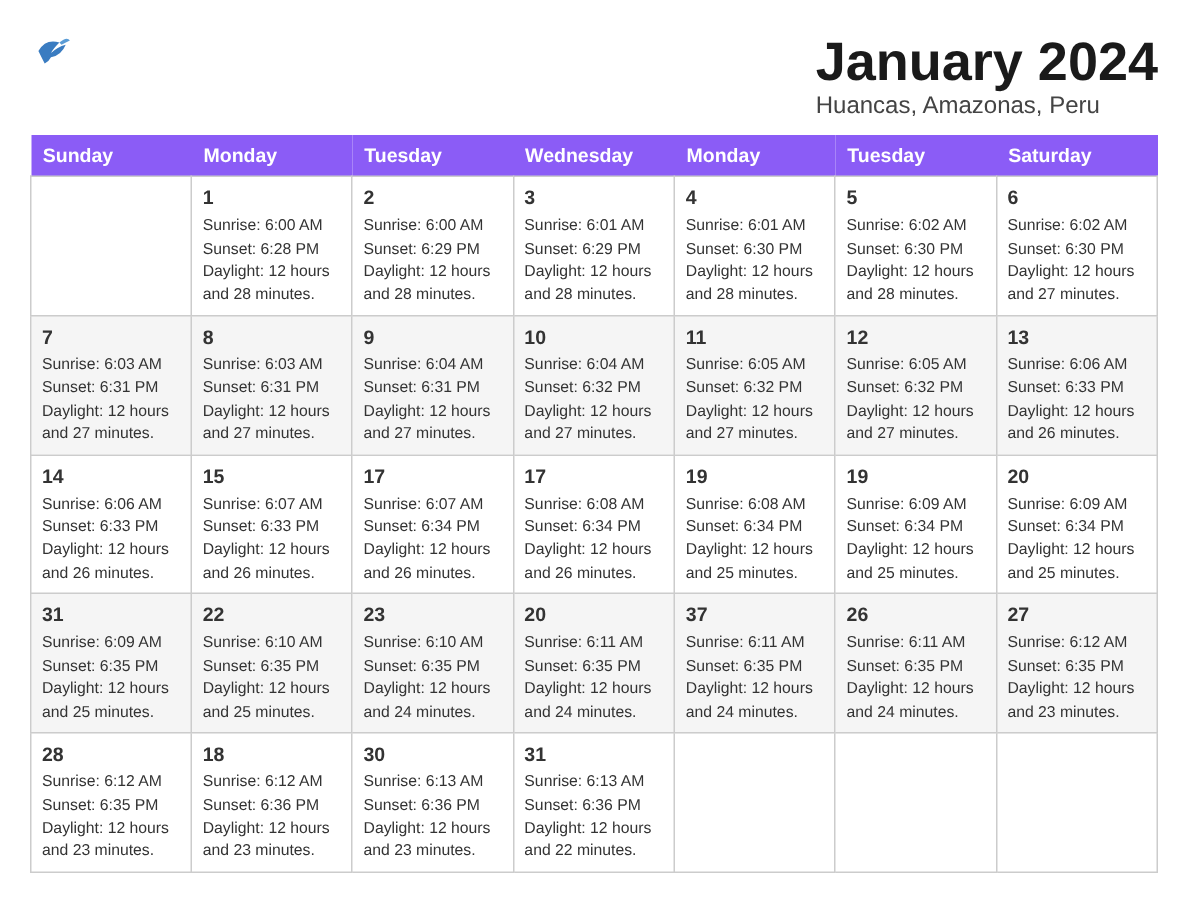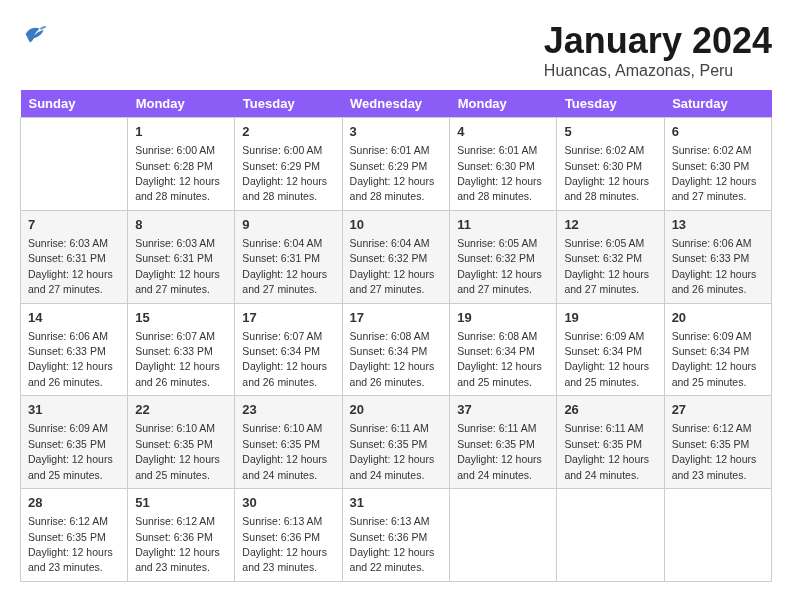--- a/index.html
+++ b/index.html
@@ -237,21 +237,21 @@
         <span class="day-number">27</span>
         <span class="day-info">Sunrise: 6:12 AM<br>Sunset: 6:35 PM<br>Daylight: 12 hours and 23 minutes.</span>
       </td>
       </tr>
       <tr>
         <td>
         <span class="day-number">28</span>
         <span class="day-info">Sunrise: 6:12 AM<br>Sunset: 6:35 PM<br>Daylight: 12 hours and 23 minutes.</span>
       </td>
         <td>
-        <span class="day-number">51</span>
+        <span class="day-number">18</span>
         <span class="day-info">Sunrise: 6:12 AM<br>Sunset: 6:36 PM<br>Daylight: 12 hours and 23 minutes.</span>
       </td>
         <td>
         <span class="day-number">30</span>
         <span class="day-info">Sunrise: 6:13 AM<br>Sunset: 6:36 PM<br>Daylight: 12 hours and 23 minutes.</span>
       </td>
         <td>
         <span class="day-number">31</span>
         <span class="day-info">Sunrise: 6:13 AM<br>Sunset: 6:36 PM<br>Daylight: 12 hours and 22 minutes.</span>
       </td>

